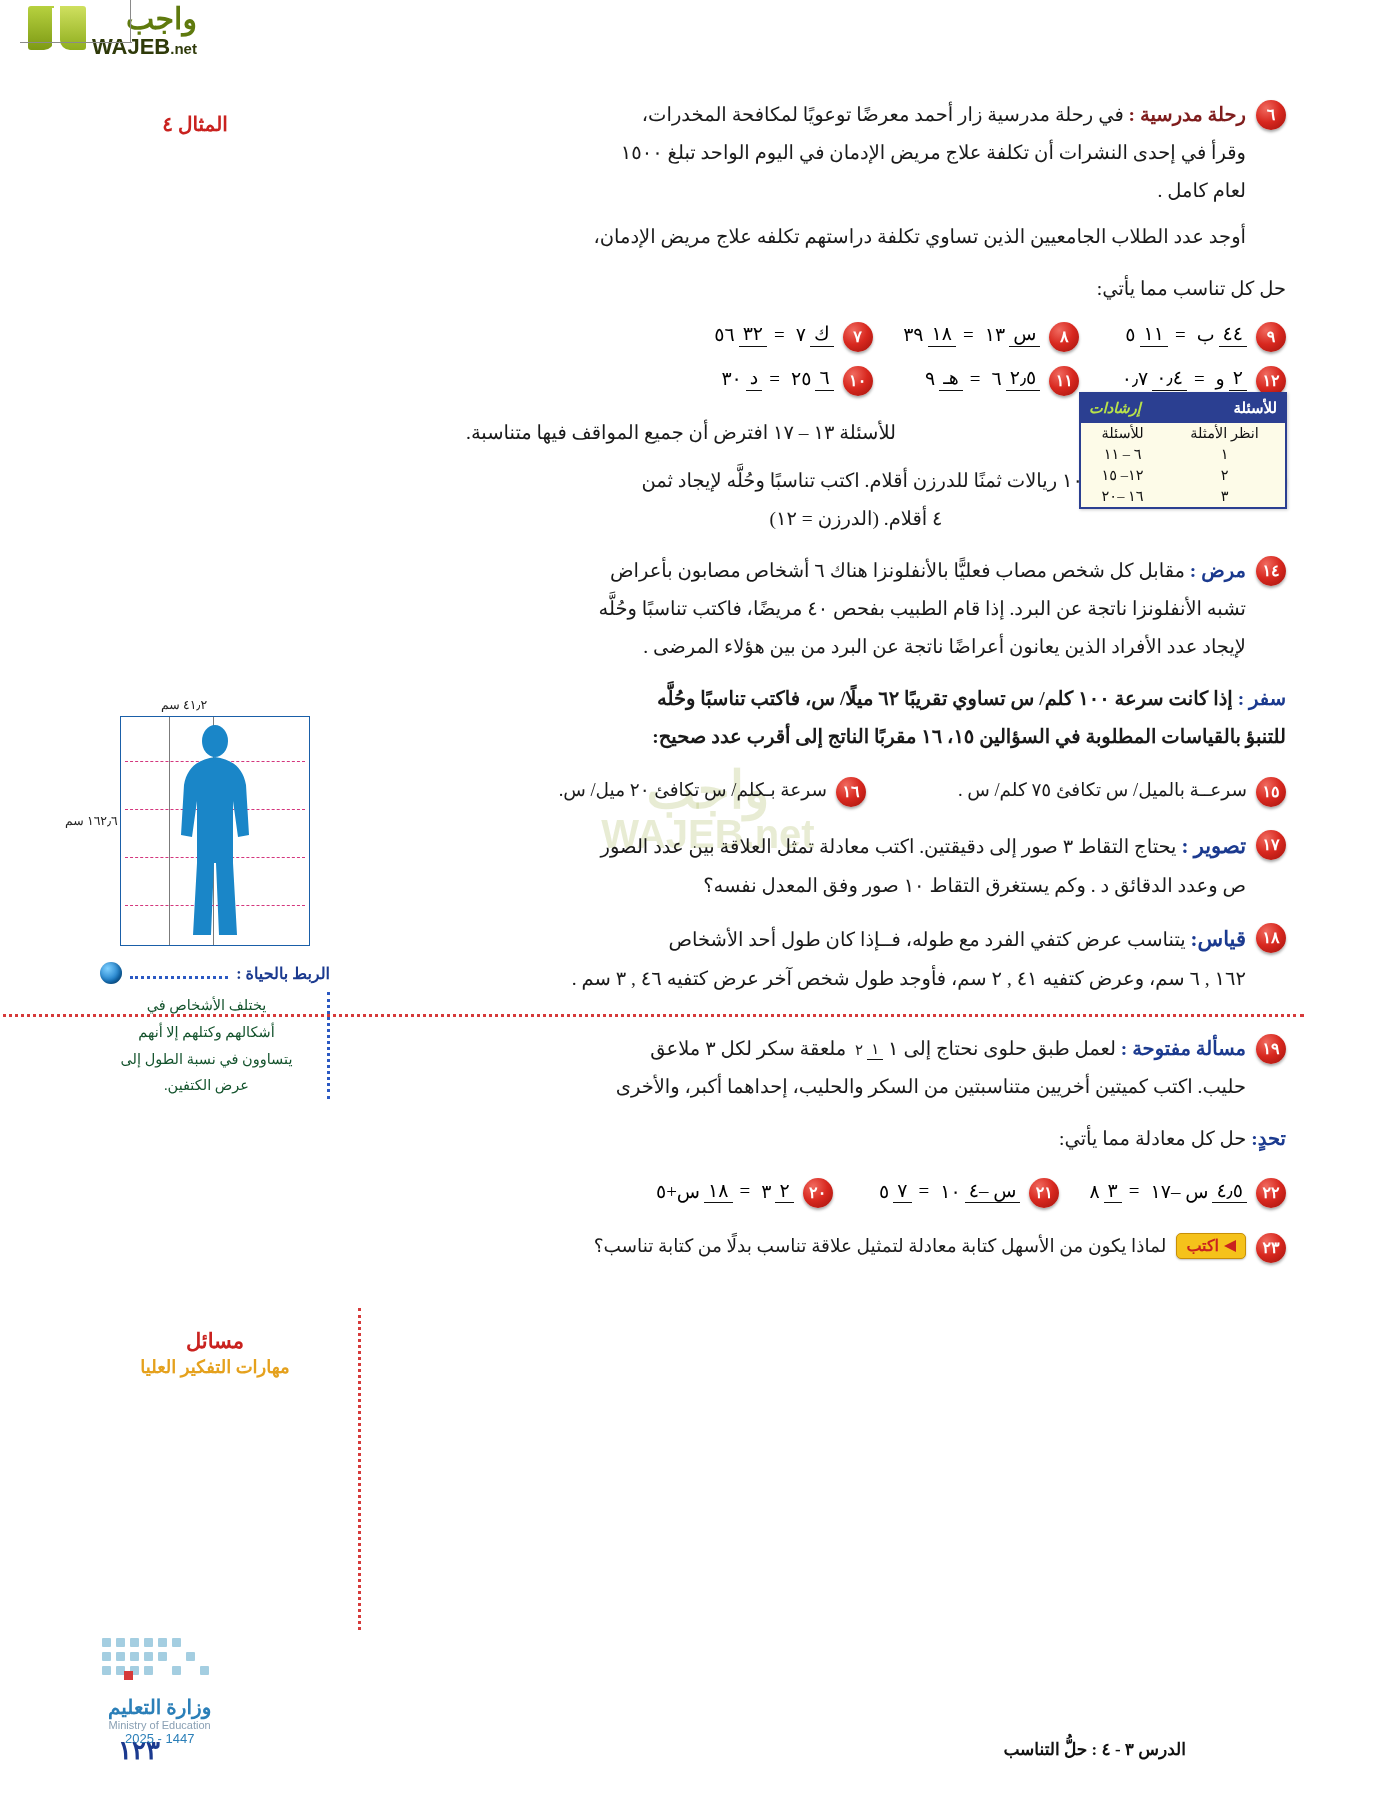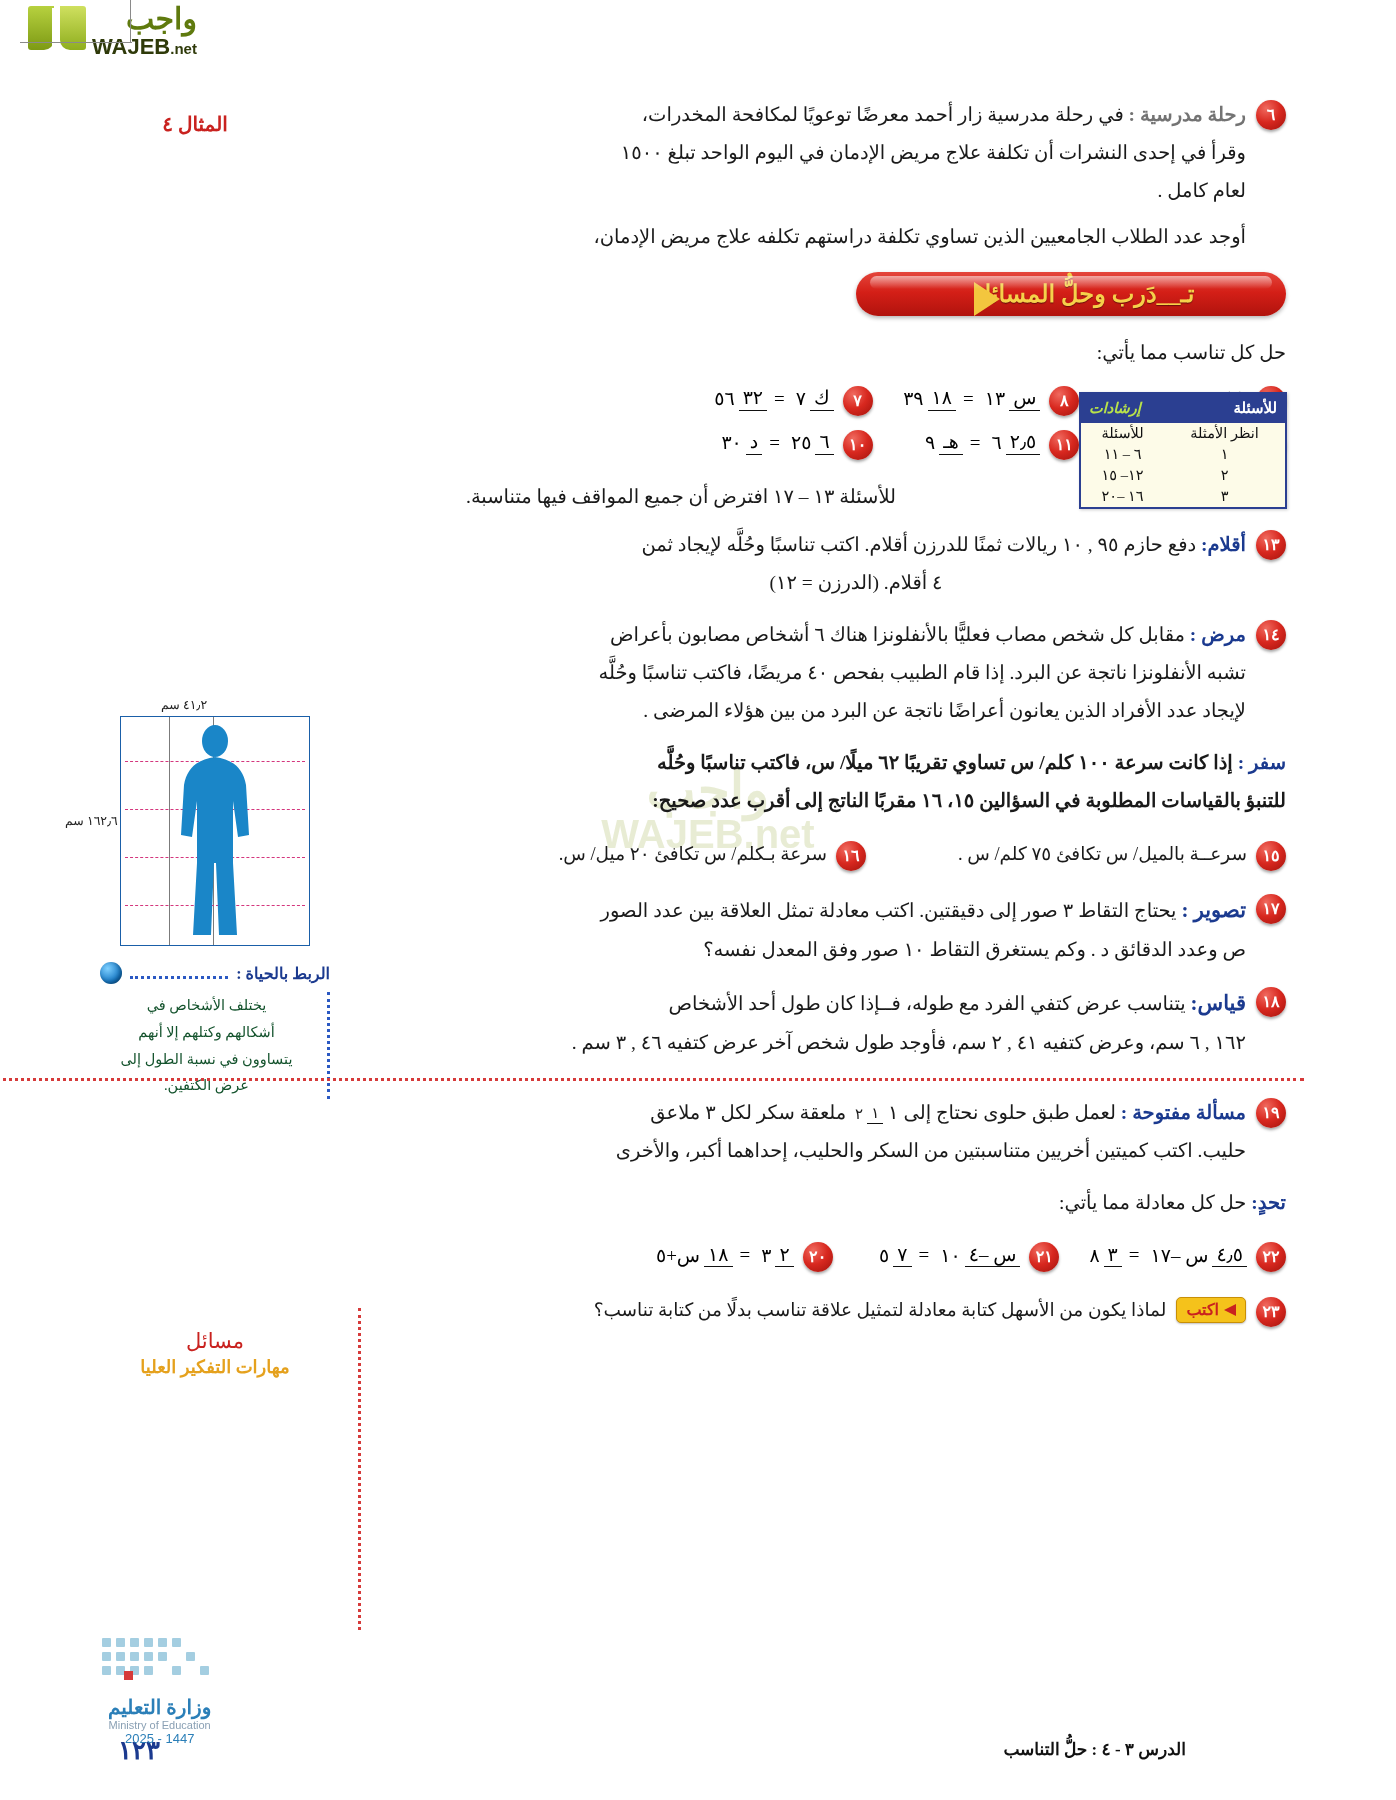--- a/index.html
+++ b/index.html
@@ -29,21 +29,21 @@
   .wm1 { top:760px; font-size:52px; }
   .wm2 { top:812px; font-size:40px; }
 
   
   .content { position:absolute; top:96px; right:110px; width:820px; }
   .side { position:absolute; top:96px; left:80px; width:230px; }
 
   
   .ar { font-size:19.5px; line-height:1.95; color:#1a1a1a; text-align:justify; }
   .bluehead { color:#1b3a8f; font-weight:bold; }
-  .redhead { color:#737373; font-weight:bold; }
+  .redhead { color:#7f1d1d; font-weight:bold; }
 
   .prob { display:flex; align-items:flex-start; gap:10px; margin-bottom:14px; }
   .prob .body { flex:1; }
 
   .badge {
     flex:none; width:30px; height:30px; border-radius:50%;
     background: radial-gradient(circle at 34% 28%, #f06a5f 0%, #d8281f 48%, #a1120c 100%);
     color:#fff; font-size:16px; font-weight:bold; line-height:30px; text-align:center;
     box-shadow: 0 2px 3px rgba(0,0,0,.35); margin-top:4px;
   }
@@ -100,21 +100,21 @@
   .life { margin-top:16px; }
   .life-head { display:flex; align-items:center; gap:8px; color:#1b3a8f; font-weight:bold; font-size:16px; }
   .globe { width:22px; height:22px; border-radius:50%;
            background:radial-gradient(circle at 35% 30%,#7fd0ff,#1577c4 65%,#0a4e85);
            box-shadow:inset -2px -2px 4px rgba(0,0,0,.3); flex:none; }
   .dots { flex:1; border-top:3px dotted #2b59c3; margin-top:8px; }
   .life-body { margin-top:8px; padding-right:14px; border-right:3px dotted #2b59c3;
                font-size:14.5px; line-height:1.85; color:#14532d; text-align:center; }
 
   .hots { margin-top:230px; text-align:center; }
-  .hots .h1 { color:#c9221f; font-weight:normal; font-size:21px; }
+  .hots .h1 { color:#c9221f; font-weight:bold; font-size:21px; }
   .hots .h2 { color:#e5a11d; font-weight:bold; font-size:18px; margin-top:2px; }
 
   
   .hots-region { position:relative; margin-top:16px; padding-top:16px; }
   .hots-region::before { content:""; position:absolute; top:0; right:-18px; left:-920px;
                          border-top:3px dotted #d63a3a; }
 
   
   .write-chip { display:inline-flex; align-items:center; gap:5px; background:#f5c21b;
                 border:1.6px solid #c88f06; border-radius:5px; padding:2px 9px 3px 9px;
@@ -205,26 +205,20 @@
       <div class="badge">٦</div>
       <div class="body ar">
         <span class="redhead">رحلة مدرسية :</span>
         <span>في رحلة مدرسية زار أحمد معرضًا توعويًا لمكافحة المخدرات،</span>
         <div>وقرأ في إحدى النشرات أن تكلفة علاج مريض الإدمان في اليوم الواحد تبلغ ١٥٠٠</div>
         <div>لعام كامل .</div>
         <div style="margin-top:8px">أوجد عدد الطلاب الجامعيين الذين تساوي تكلفة دراستهم تكلفه علاج مريض الإدمان،</div>
       </div>
     </div>
 
-    <div class="banner-wrap">
-      <div class="banner">
-        <span>تـ__دَرب وحلُّ المسائل</span>
-        <span class="banner-arrow"></span>
-      </div>
-    </div>
 
     <div class="ar" style="margin-bottom:4px">حل كل تناسب مما يأتي:</div>
 
     <div class="hints">
       <div class="hints-top">
         <span class="t2">للأسئلة</span>
         <span class="t1">إرشادات</span>
       </div>
       <table>
         <tbody>

